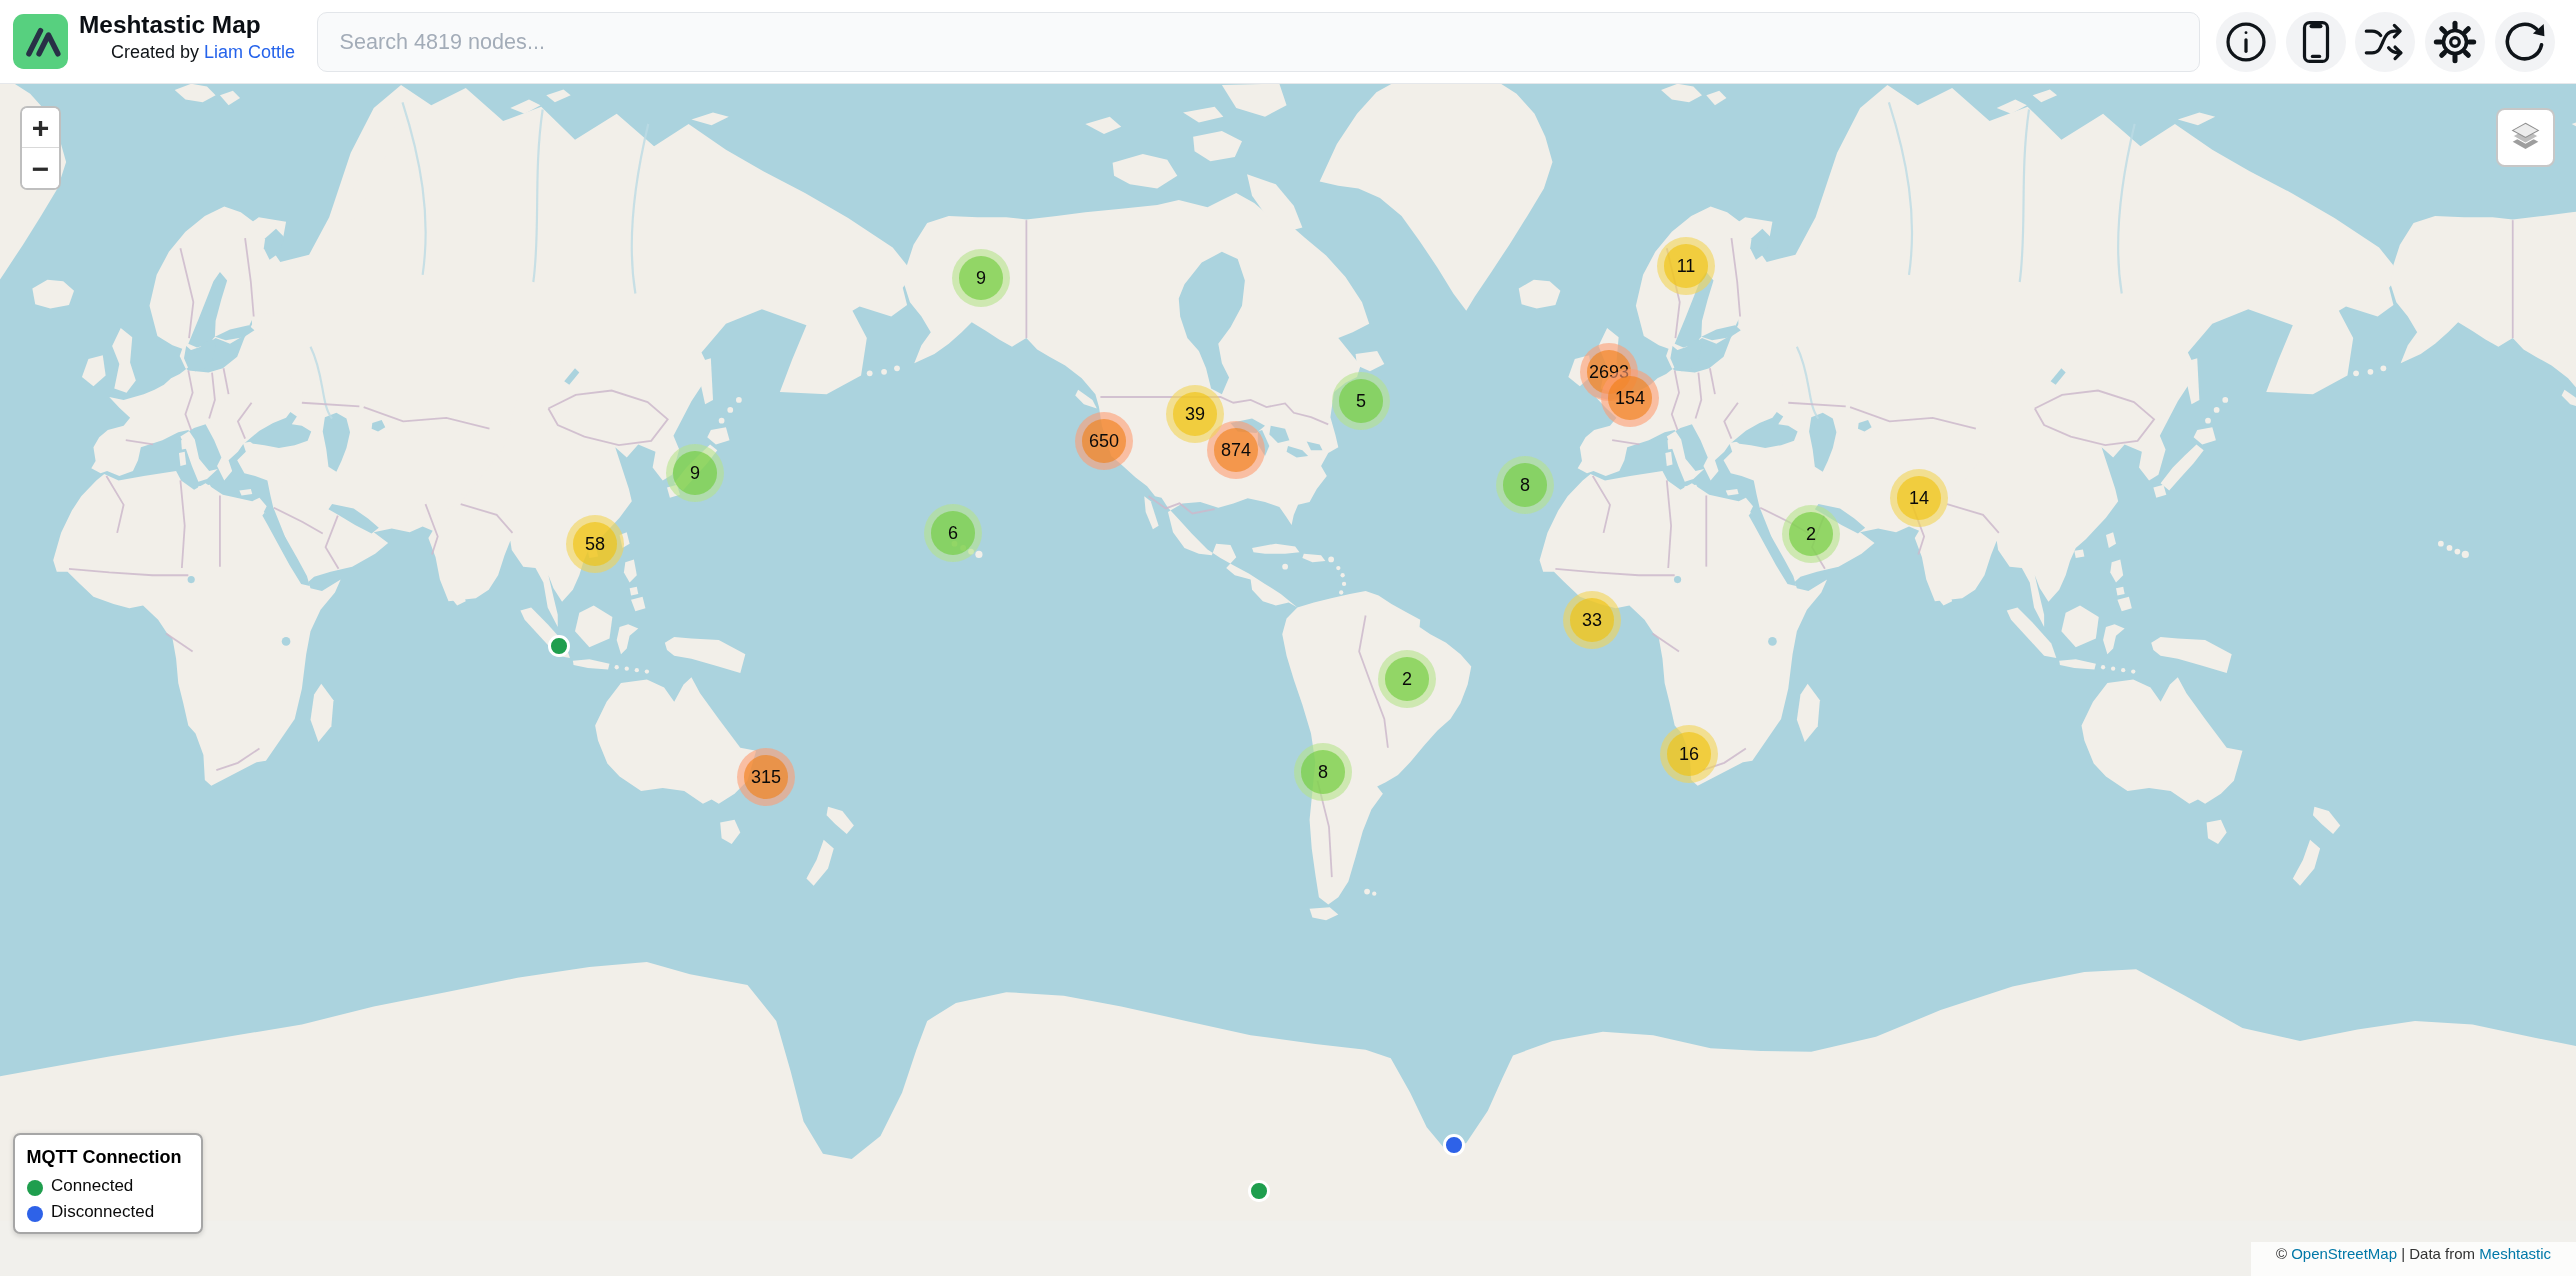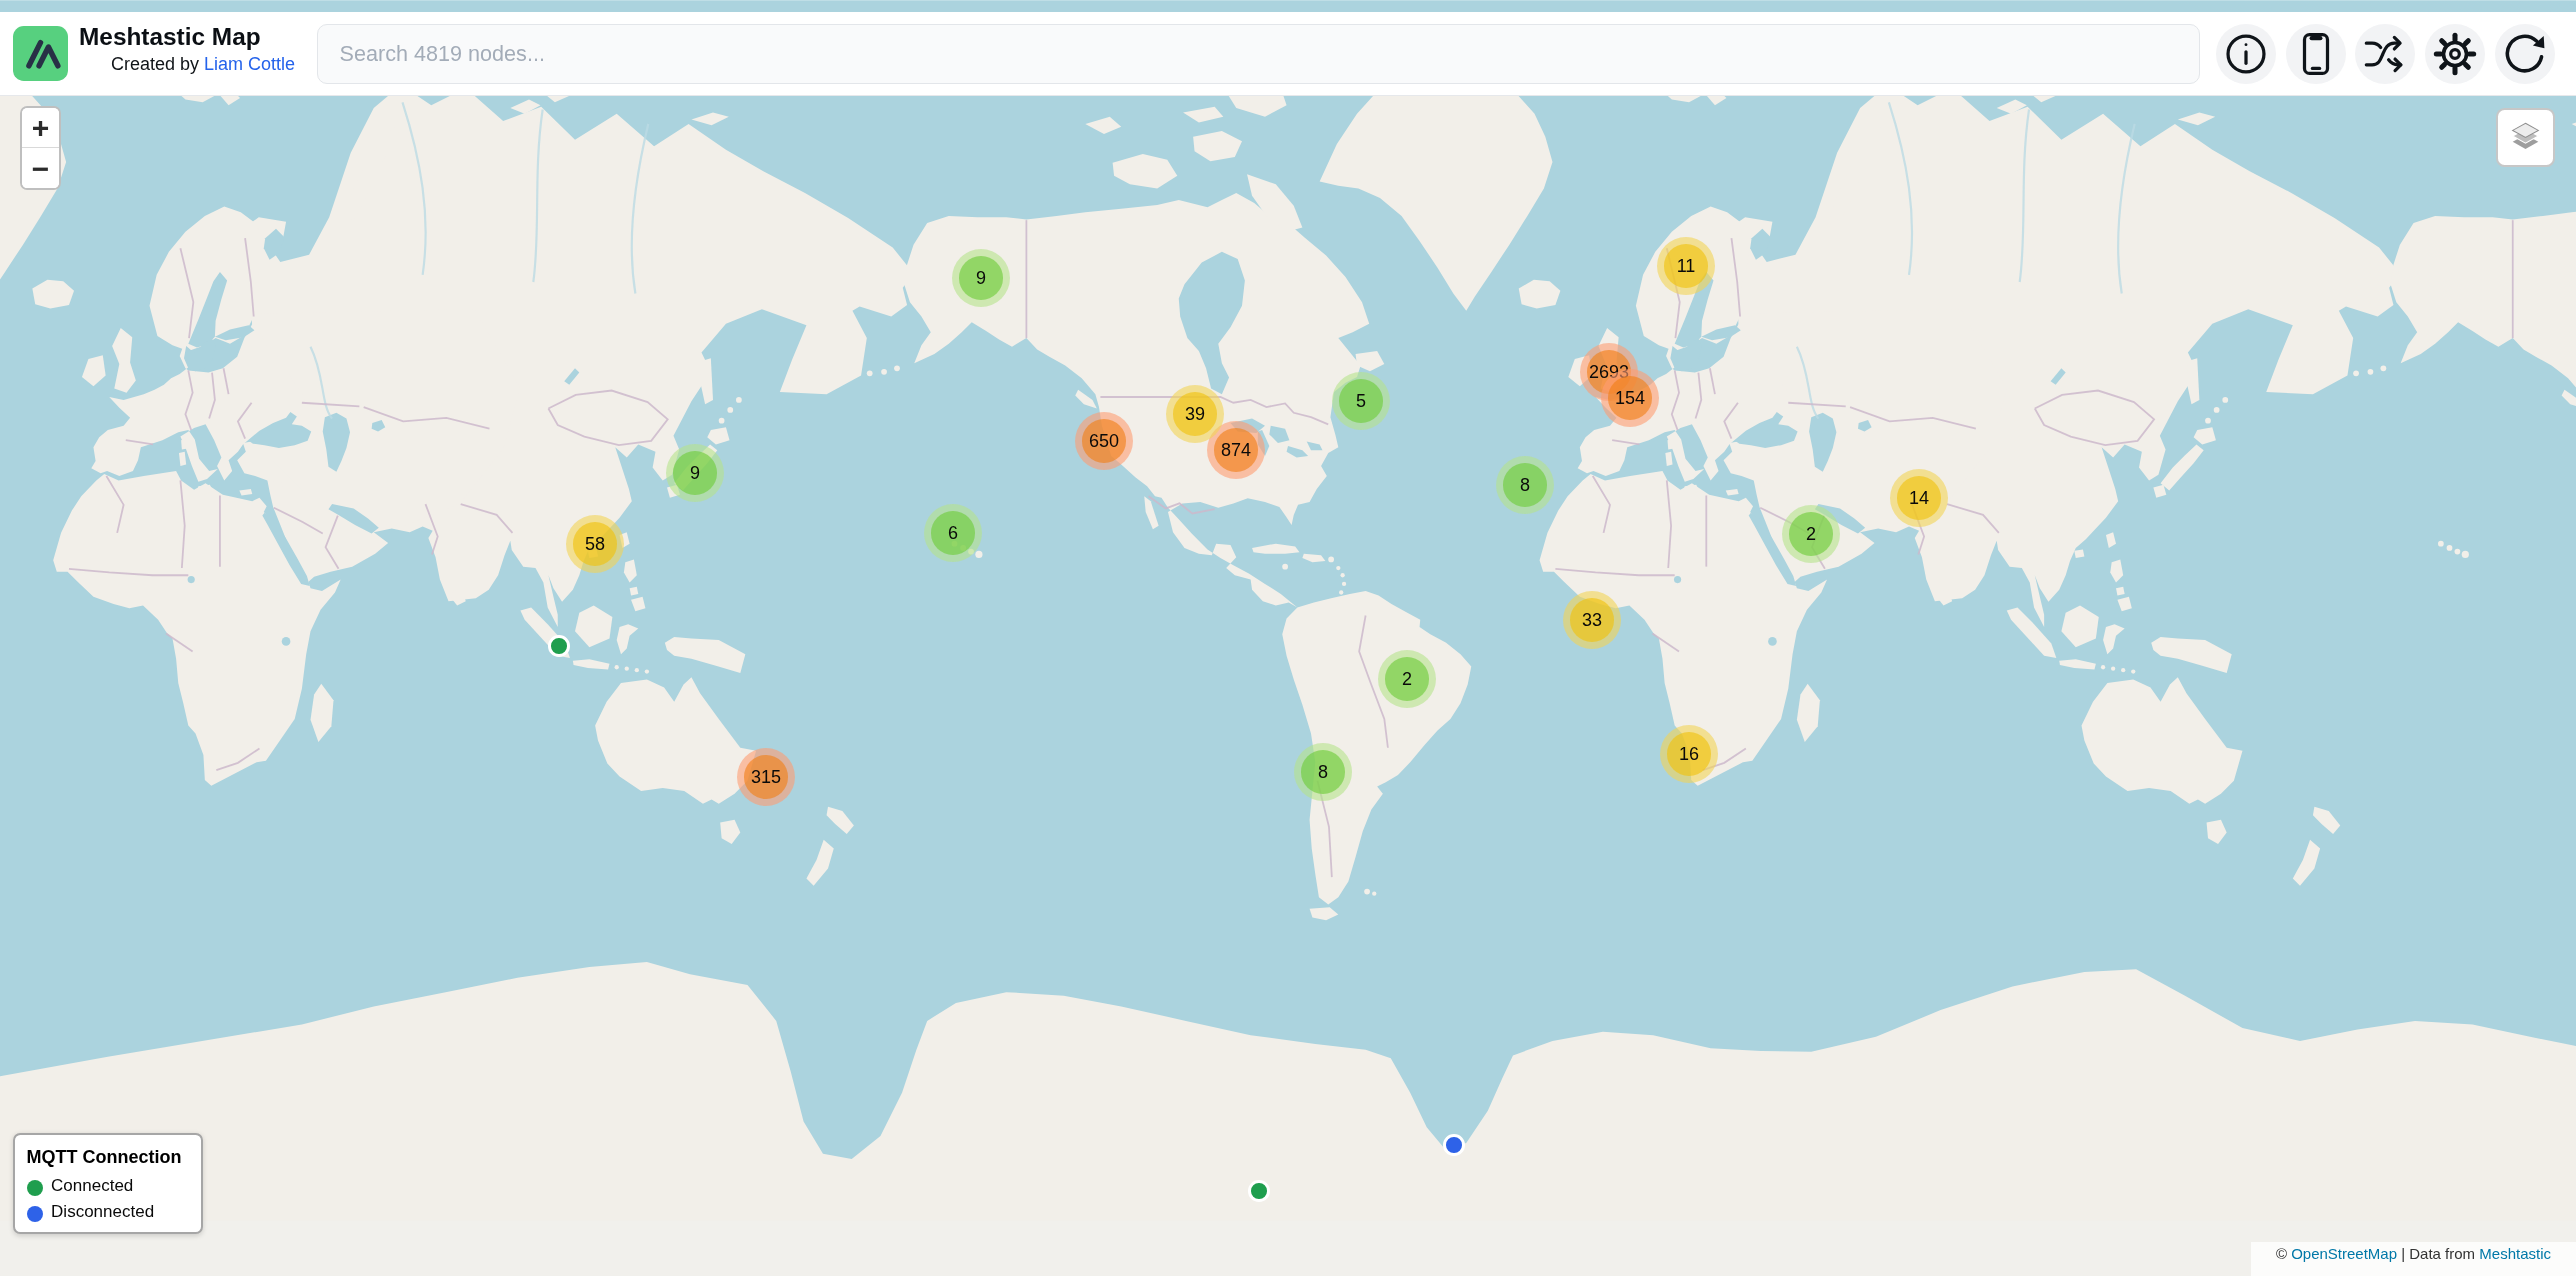--- a/index.html
+++ b/index.html
@@ -1,20 +1,20 @@
 <!DOCTYPE html>
 <html style="font-size:11.5px"><head>
 <meta charset="utf-8">
 <style>
   html,body{margin:0;padding:0;background:#fff;}
   #app{position:relative;width:2576px;height:1277px;overflow:hidden;
        font-family:"Liberation Sans",sans-serif;}
 
   
-  #header{position:absolute;left:0;top:12px;width:2576px;height:83px;background:#ffffff;
+  #header{position:absolute;left:0;top:0;width:2576px;height:83px;background:#ffffff;
           border-bottom:0.7px solid #e6e8eb;z-index:40;}
   #logo{position:absolute;left:13px;top:14.4px;width:55px;height:55px;border-radius:10.8px;
         background:#57d07f;display:flex;align-items:center;justify-content:center;}
   #title-block{position:absolute;left:79px;top:10px;}
   #app-title{font-size:24.4px;font-weight:bold;color:#0b0f14;line-height:30px;}
   #byline{font-size:18px;color:#101418;line-height:24.4px;margin-left:32px;}
   #byline a{color:#2563eb;text-decoration:none;}
   #search-wrap{position:absolute;left:317px;top:11.5px;width:1883px;height:60px;}
   #search-input{width:100%;height:100%;box-sizing:border-box;border:1.4px solid #e3e6ea;
         border-radius:10px;background:#f9fafb;font-size:21.6px;color:#4d7c0f;padding:0 21.6px;

